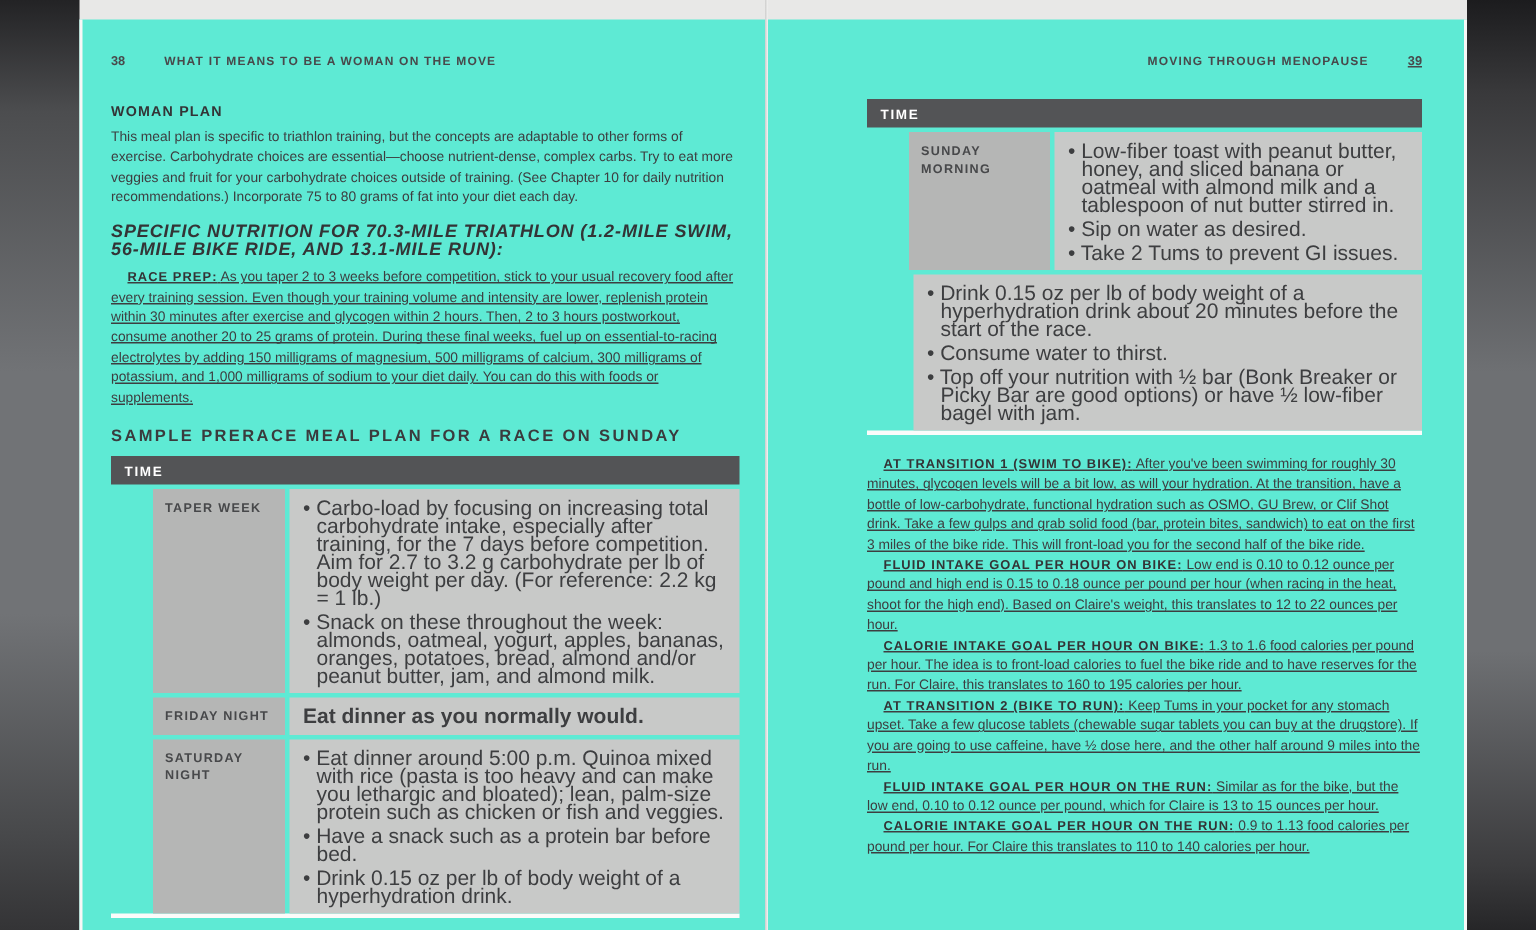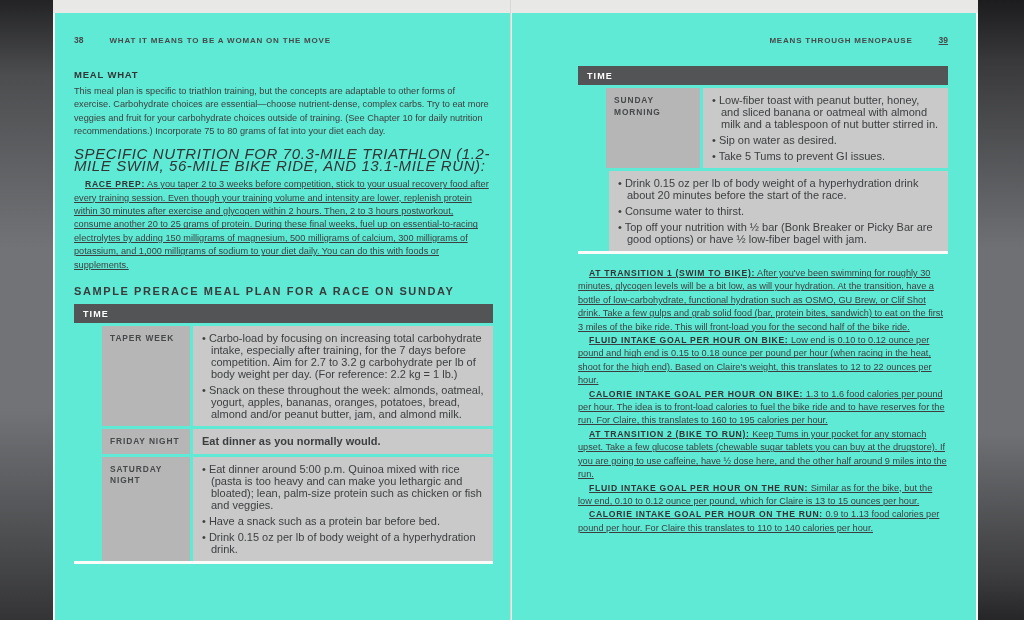--- a/index.html
+++ b/index.html
@@ -30,38 +30,38 @@
   .running{display:flex;align-items:baseline;font-size:8px;font-weight:bold;
     letter-spacing:0.8px;color:#48494b;}
   .running .pgnum{font-size:8.5px;letter-spacing:0;}
   .page-left .running .pgnum{margin-right:26px;}
   .page-right .running{justify-content:flex-end;}
   .page-right .running .pgnum{margin-left:26px;text-decoration:underline;}
 
   
   .h-mealplan{margin-top:24px;font-size:9.5px;font-weight:bold;letter-spacing:0.8px;color:#333436;}
   .body-para{margin-top:5px;font-size:9.2px;line-height:13.4px;}
-  .h-specific{margin-top:9px;font-size:15px;font-weight:normal;font-style:italic;
+  .h-specific{margin-top:9px;font-size:12px;font-weight:bold;font-style:italic;
     letter-spacing:0.6px;line-height:12.8px;color:#333436;}
   .para{margin-top:5px;font-size:9.2px;line-height:13.4px;text-indent:11px;text-decoration:underline;}
   .plabel{font-weight:bold;letter-spacing:0.7px;font-size:8.6px;color:#333436;}
   .h-table-title{margin-top:13px;font-size:11px;font-weight:bold;letter-spacing:1.6px;
     color:#3a3b3d;white-space:nowrap;}
 
   
   .mtable{margin-top:7px;border-bottom:3px solid #fbfbfa;}
   .mtable-header{background:#535456;color:#ffffff;font-size:9px;font-weight:bold;
     letter-spacing:1.1px;padding:5px 9px 4px 9px;}
   .mtable-row{display:flex;margin-top:3px;padding-left:28px;}
   .mtable-row:first-of-type{margin-top:2px;}
   .mtable-label{flex:0 0 88px;background:#b5b6b5;padding:7px 6px 6px 8px;
     font-size:8.4px;font-weight:bold;letter-spacing:0.9px;line-height:11.5px;color:#47484a;box-sizing:border-box;}
   .page-right .mtable-label{flex:0 0 94px;}
   .mtable-content{flex:1;background:#c8c9c8;margin-left:3px;padding:6px 9px 6px 9px;
-    font-size:11px;line-height:12px;box-sizing:border-box;}
+    font-size:14px;line-height:12px;box-sizing:border-box;}
   .bullet-item{margin-top:4px;padding-left:9px;text-indent:-9px;}
   .bullet-item:first-child{margin-top:0;}
   .plain-item{margin-top:4px;}
   .plain-item:first-child{margin-top:0;font-weight:bold;}
   .page-left .mtable-row:nth-of-type(2) .mtable-content,
   .page-left .mtable-row:nth-of-type(2) .mtable-label{min-height:48px;}
 
   
   .page-right .mtable{margin-top:21px;}
   .rp-paras{margin-top:13px;}
@@ -72,21 +72,21 @@
 
 <div class="band band-left"></div>
 <div class="band band-right"></div>
 
 <div class="page page-left">
   <div class="running">
     <span class="pgnum">38</span>
     <span>WHAT IT MEANS TO BE A WOMAN ON THE MOVE</span>
   </div>
 
-  <div class="h-mealplan">MEAL WHAT</div>
+  <div class="h-mealplan">WOMAN PLAN</div>
   <div class="body-para">This meal plan is specific to triathlon training, but the concepts are adaptable to other forms of exercise. Carbohydrate choices are essential—choose nutrient-dense, complex carbs. Try to eat more veggies and fruit for your carbohydrate choices outside of training. (See Chapter 10 for daily nutrition recommendations.) Incorporate 75 to 80 grams of fat into your diet each day.</div>
 
   <div class="h-specific">SPECIFIC NUTRITION FOR 70.3-MILE TRIATHLON (1.2-MILE SWIM, 56-MILE BIKE RIDE, AND 13.1-MILE RUN):</div>
 
   <div class="para">
     <span class="plabel">RACE PREP:</span>
     <span>As you taper 2 to 3 weeks before competition, stick to your usual recovery food after every training session. Even though your training volume and intensity are lower, replenish protein within 30 minutes after exercise and glycogen within 2 hours. Then, 2 to 3 hours postworkout, consume another 20 to 25 grams of protein. During these final weeks, fuel up on essential-to-racing electrolytes by adding 150 milligrams of magnesium, 500 milligrams of calcium, 300 milligrams of potassium, and 1,000 milligrams of sodium to your diet daily. You can do this with foods or supplements.</span>
   </div>
 
   <div class="h-table-title">SAMPLE PRERACE MEAL PLAN FOR A RACE ON SUNDAY</div>
@@ -114,32 +114,32 @@
           <div class="bullet-item">• Drink 0.15 oz per lb of body weight of a hyperhydration drink.</div>
         </div>
       </div>
     </div>
 </div>
 
 <div class="spine"></div>
 
 <div class="page page-right">
   <div class="running">
-    <span>MEANS THROUGH MENOPAUSE</span>
+    <span>MOVING THROUGH MENOPAUSE</span>
     <span class="pgnum">39</span>
   </div>
 
   <div class="mtable">
       <div class="mtable-header">TIME</div>
       <div class="mtable-row">
         <div class="mtable-label">SUNDAY MORNING</div>
         <div class="mtable-content">
           <div class="bullet-item">• Low-fiber toast with peanut butter, honey, and sliced banana or oatmeal with almond milk and a tablespoon of nut butter stirred in.</div>
           <div class="bullet-item">• Sip on water as desired.</div>
-          <div class="bullet-item">• Take 5 Tums to prevent GI issues.</div>
+          <div class="bullet-item">• Take 2 Tums to prevent GI issues.</div>
         </div>
       </div>
       <div class="mtable-row">
         <div class="mtable-content">
           <div class="bullet-item">• Drink 0.15 oz per lb of body weight of a hyperhydration drink about 20 minutes before the start of the race.</div>
           <div class="bullet-item">• Consume water to thirst.</div>
           <div class="bullet-item">• Top off your nutrition with ½ bar (Bonk Breaker or Picky Bar are good options) or have ½ low-fiber bagel with jam.</div>
         </div>
       </div>
     </div>

